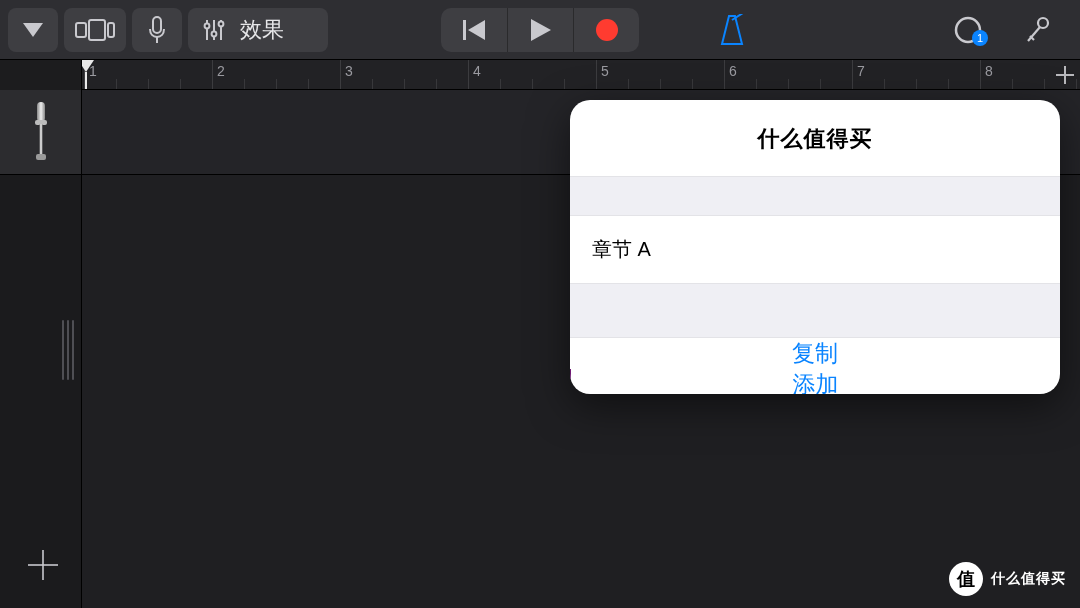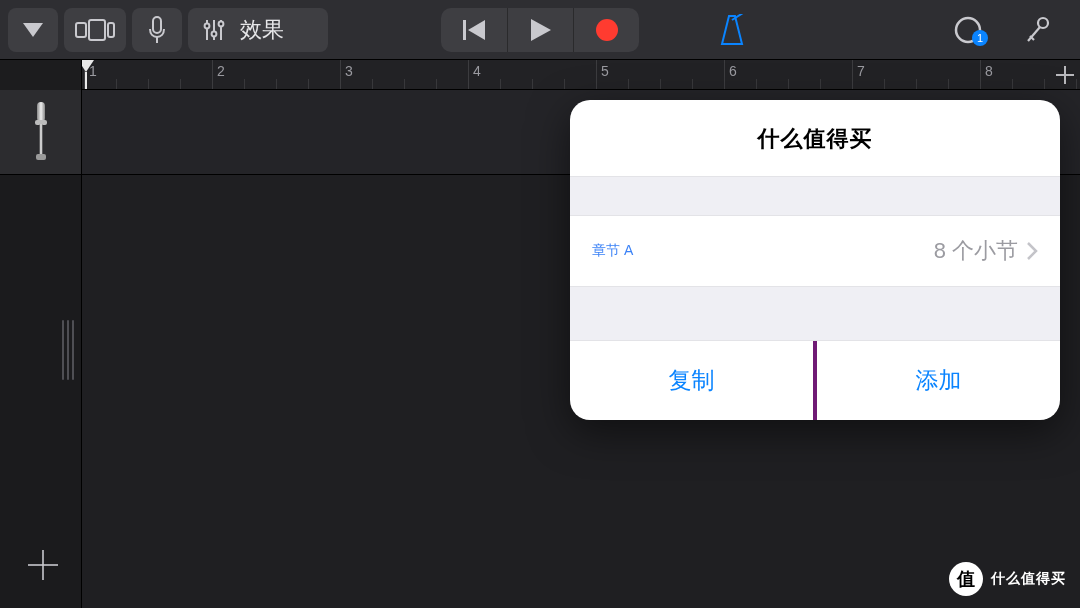--- a/index.html
+++ b/index.html
@@ -267,55 +267,56 @@
       border-bottom: 1px solid #e3e3e7;
     }
     .pop-row {
       display: flex;
       align-items: center;
       padding: 20px 22px;
       justify-content: space-between;
       cursor: pointer;
     }
     .pop-row .label {
-      font-size: 14px;
-      color: #3b82f6;
+      font-size: 20px;
+      color: #000000;
     }
     .pop-row .value {
       display: flex;
       align-items: center;
       gap: 8px;
       font-size: 22px;
       color: #9b9ba1;
     }
     .pop-row .chev {
       color: #c4c4c9;
       font-size: 22px;
     }
     .pop-gap2 {
       height: 55px;
       background: #efeff4;
       border-top: 1px solid #e3e3e7;
       border-bottom: 1px solid #e3e3e7;
     }
     .pop-actions {
       display: flex;
-      height: 79px;
+      height: 56px;
+      flex-direction: column;
     }
     .pop-actions .act {
       flex: 1;
       display: flex;
       align-items: center;
       justify-content: center;
       color: #0a84ff;
       font-size: 23px;
       cursor: pointer;
     }
     .pop-actions .act + .act {
-      border-left: 4px solid #701a75;
+      border-left: 1px solid #701a75;
     }
 
     
     .watermark {
       position: absolute;
       right: 14px;
       bottom: 12px;
       display: flex;
       align-items: center;
       gap: 8px;
@@ -497,28 +498,20 @@
     <line x1="17" y1="2" x2="17" y2="32"></line>
       <line x1="2" y1="17" x2="32" y2="17"></line>
   </svg>
 </div>
 
 <div class="popover">
   <div class="pop-title">什么值得买</div>
   <div class="pop-gap"></div>
   <div class="pop-row">
     <span class="label">章节 A</span>
-    <span class="value">
-      <span>8 个小节</span>
-      <span class="chev">
-        <svg width="12" height="20" viewBox="0 0 12 20" fill="none" stroke="#c4c4c9" stroke-width="2.5">
-            <path d="M2 2 L10 10 L2 18"></path>
-          </svg>
-      </span>
-    </span>
   </div>
   <div class="pop-gap2"></div>
   <div class="pop-actions">
     <div class="act">复制</div>
     <div class="act">添加</div>
   </div>
 </div>
 
 <div class="watermark">
   <div class="circ">值</div>

